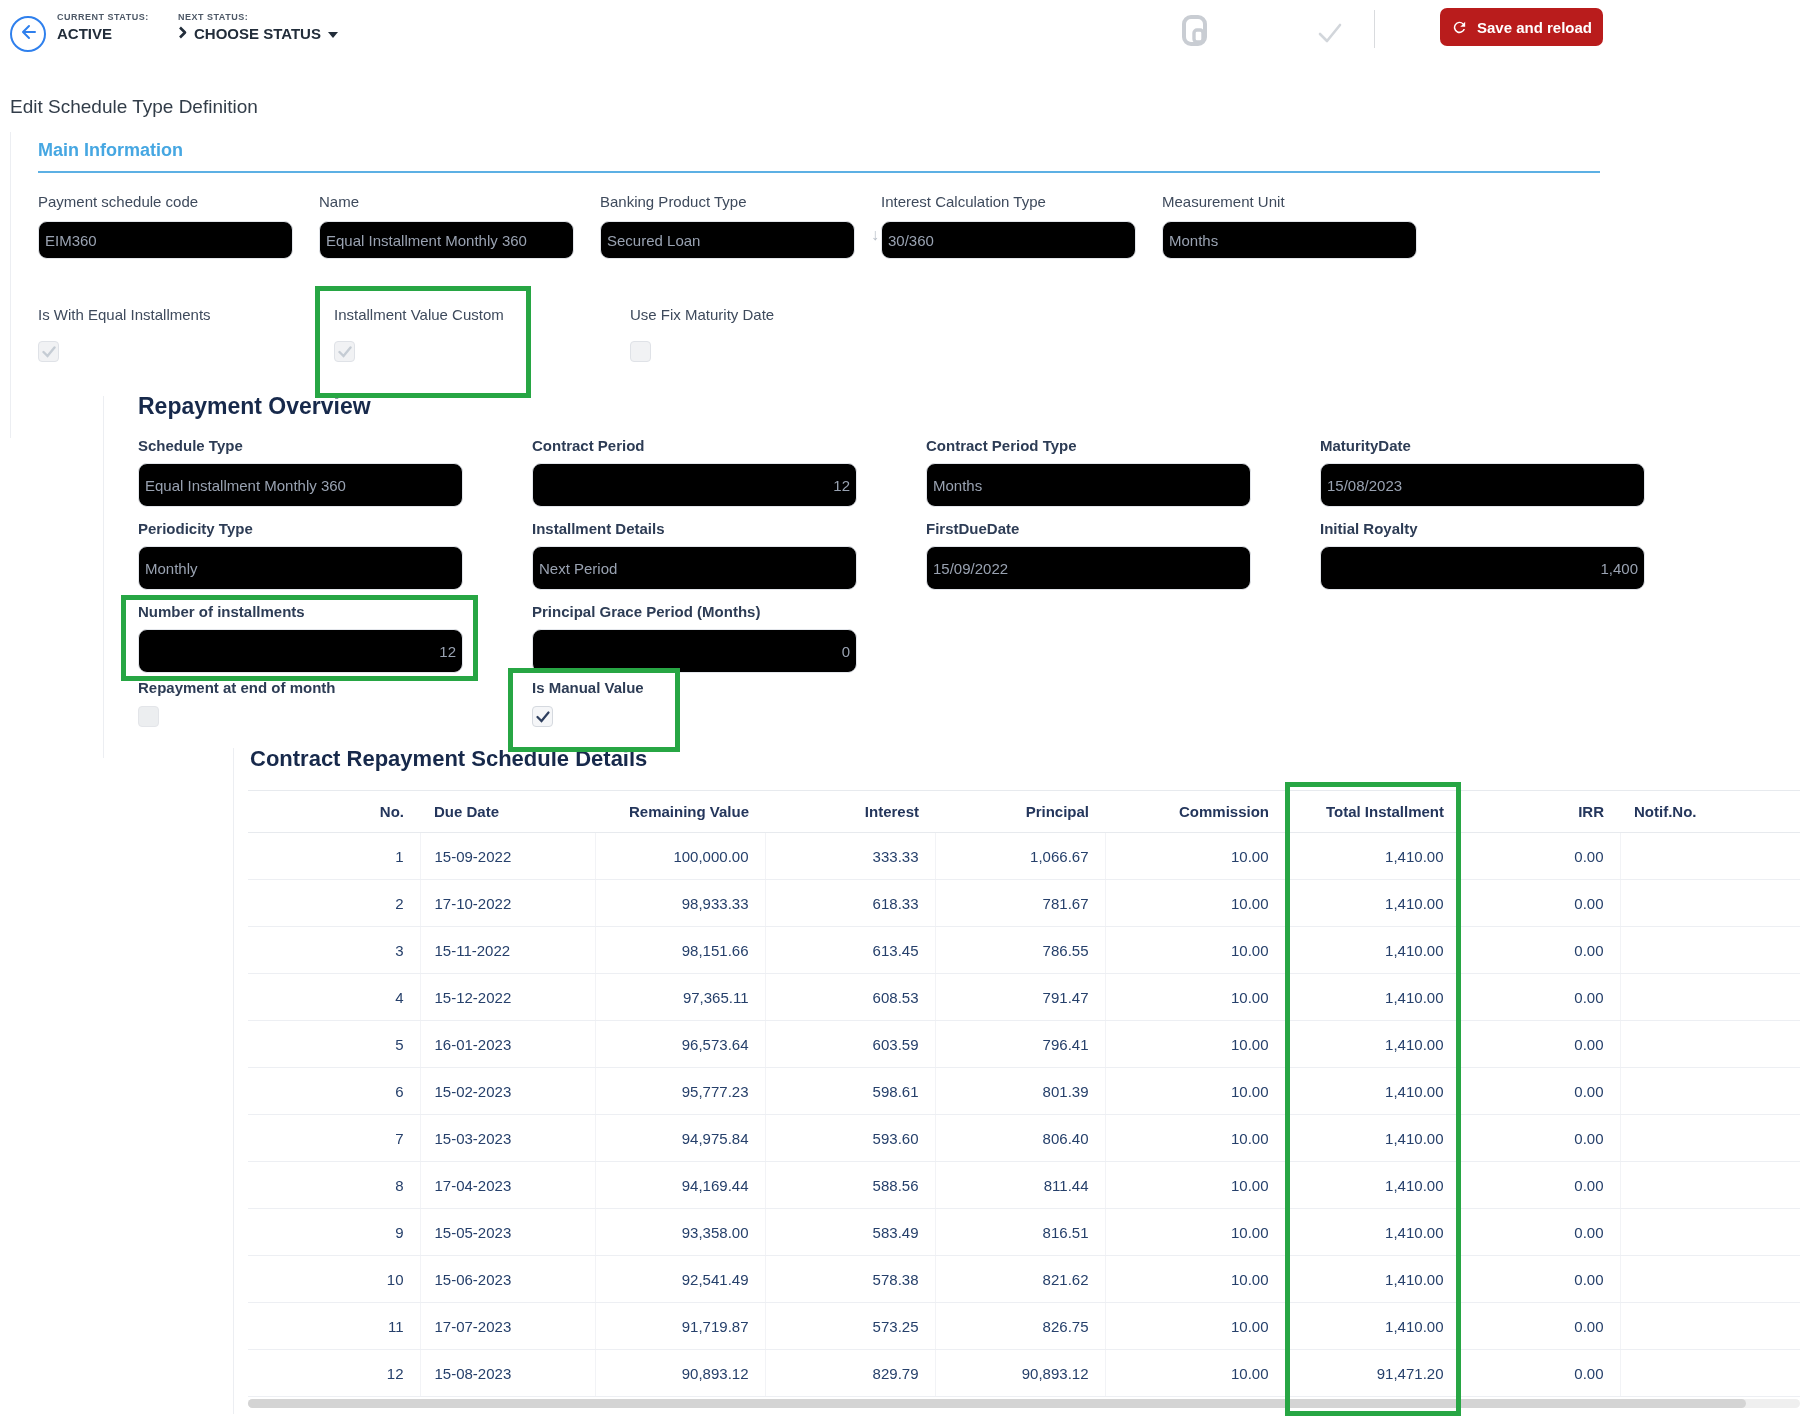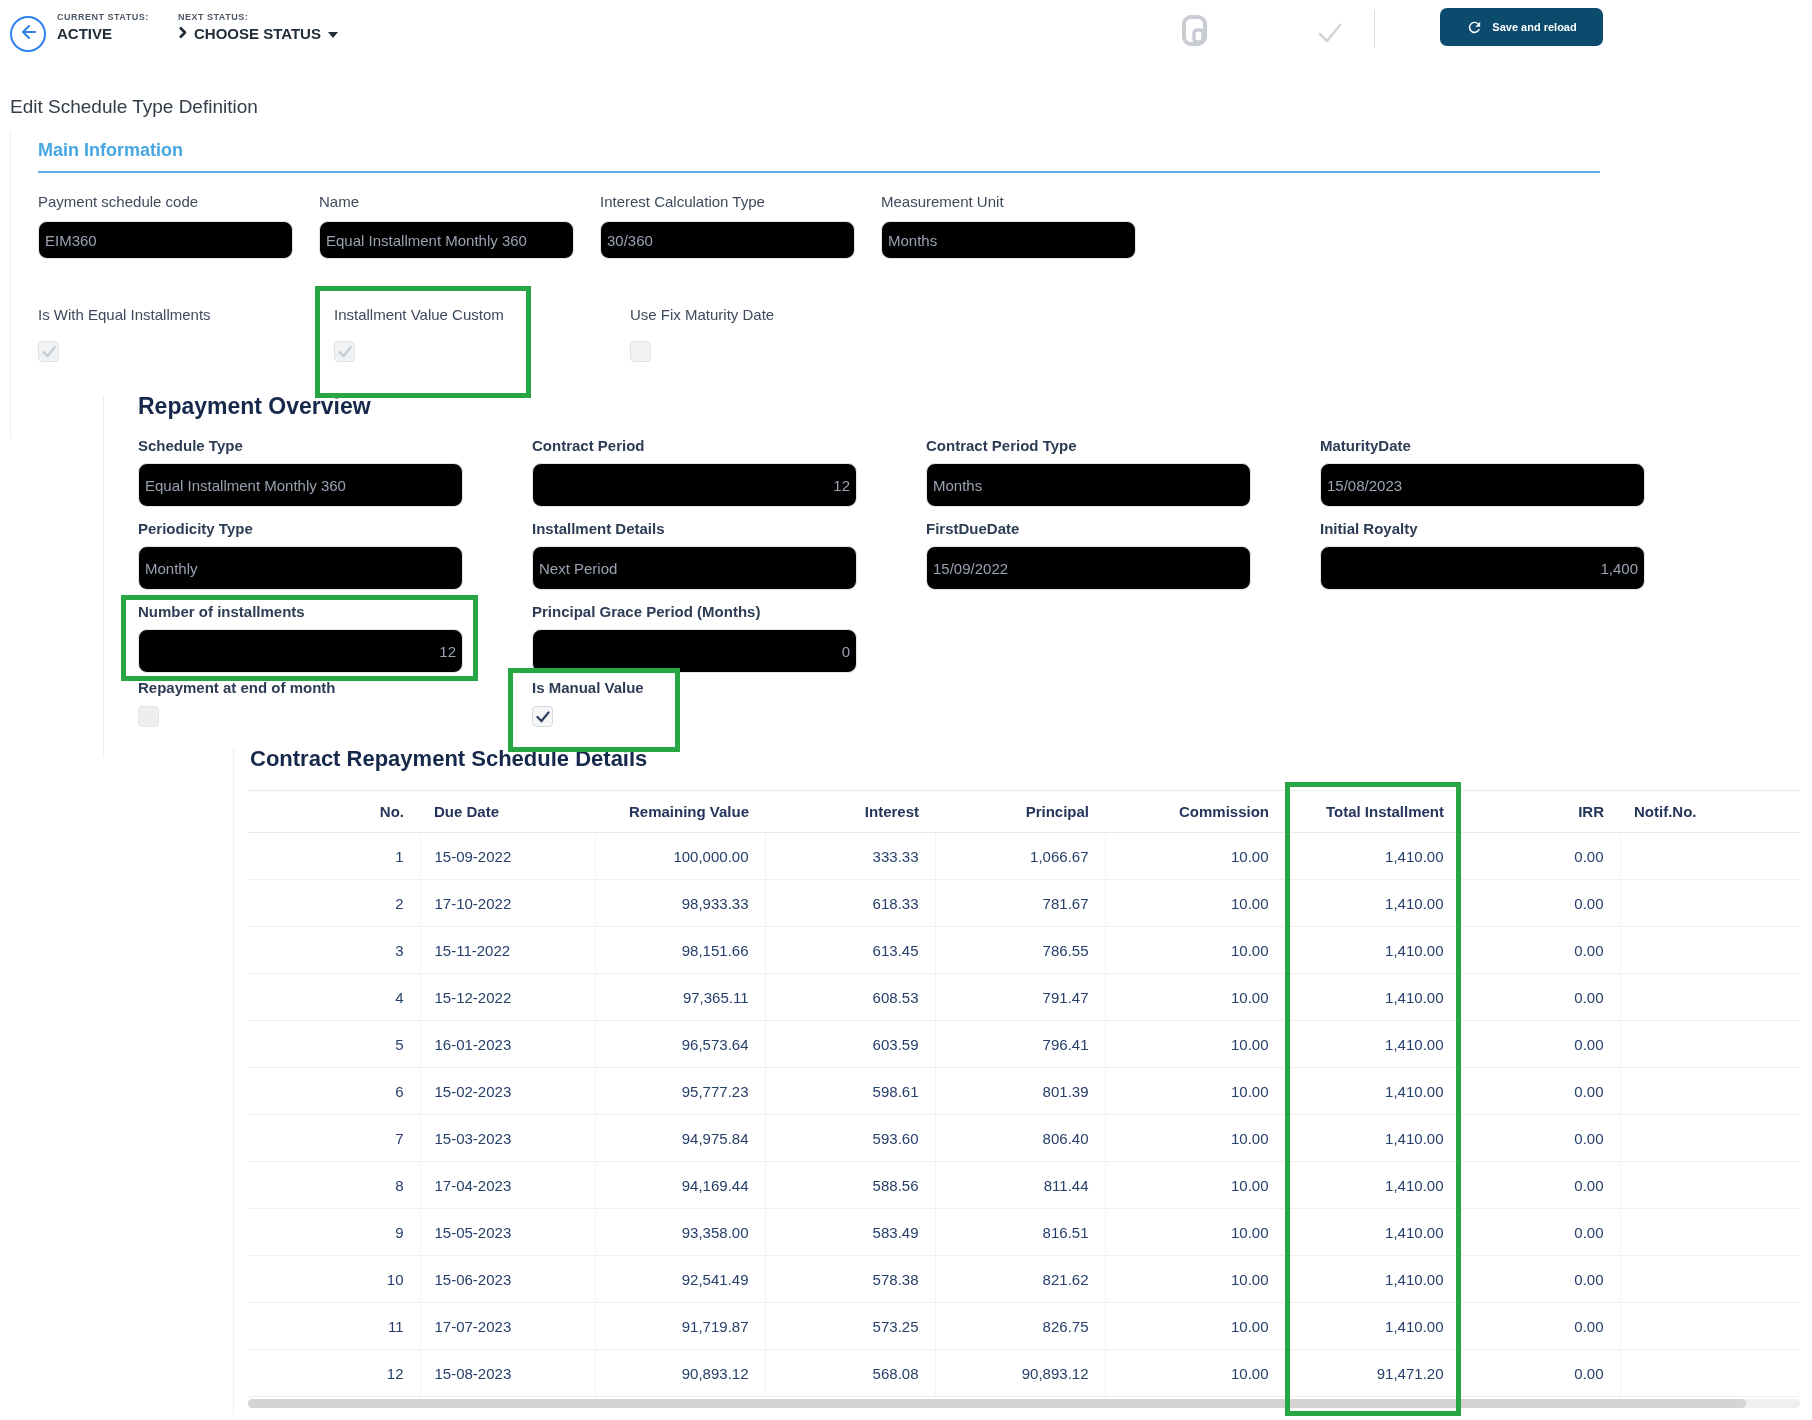--- a/index.html
+++ b/index.html
@@ -9,22 +9,22 @@
 
   
   .back-btn { position:absolute; left:10px; top:16px; width:36px; height:36px; border:2px solid #2f80ed;
     border-radius:50%; display:flex; align-items:center; justify-content:center; background:#fff; cursor:pointer; }
   .status-group { position:absolute; top:12px; }
   .status-label { font-size:9px; font-weight:700; color:#4d5866; letter-spacing:.5px; }
   .status-value { margin-top:3px; font-size:15px; font-weight:800; color:#222d3a; display:flex; align-items:center; gap:7px; }
   .caret-down { width:0; height:0; border-left:5px solid transparent; border-right:5px solid transparent; border-top:6px solid #222d3a; display:inline-block; margin-top:2px; }
   .top-icon { position:absolute; display:flex; align-items:center; justify-content:center; cursor:pointer; }
   .top-divider { position:absolute; left:1374px; top:10px; width:1px; height:38px; background:#d9dbde; }
-  .save-btn { position:absolute; left:1440px; top:8px; width:163px; height:38px; background:#0c4a6e; border:none;
-    border-radius:7px; color:#fff; font-size:11px; font-weight:600; display:flex; align-items:center; justify-content:center; gap:9px; cursor:pointer; font-family:inherit; }
+  .save-btn { position:absolute; left:1440px; top:8px; width:163px; height:38px; background:#b91c1c; border:none;
+    border-radius:7px; color:#fff; font-size:15px; font-weight:600; display:flex; align-items:center; justify-content:center; gap:9px; cursor:pointer; font-family:inherit; }
 
   .page-title { position:absolute; left:10px; top:96px; font-size:19px; font-weight:400; color:#323d49; }
 
   
   .edge { position:absolute; width:1px; background:#eceef2; }
 
   
   .mi-title { position:absolute; left:38px; top:140px; font-size:18px; font-weight:700; color:#46a7e2; }
   .mi-underline { position:absolute; left:38px; top:171px; width:1562px; height:2px; background:#5cb0e4; }
   .mi-fields { position:absolute; left:38px; top:193px; display:grid; grid-template-columns:repeat(5,255px); column-gap:26px; }
@@ -140,20 +140,27 @@
       <span class="lbl">Payment schedule code</span>
       <div class="box">
           <span>EIM360</span>
         </div>
     </div>
     <div class="field-cell">
       <span class="lbl">Name</span>
       <div class="box">
           <span>Equal Installment Monthly 360</span>
         </div>
+    </div>
+    <div class="field-cell">
+      <span class="lbl">Banking Product Type</span>
+      <div class="box">
+          <span>Secured Loan</span>
+        </div>
+      <span class="dd-arrow">↓</span>
     </div>
     <div class="field-cell">
       <span class="lbl">Interest Calculation Type</span>
       <div class="box">
           <span>30/360</span>
         </div>
     </div>
     <div class="field-cell">
       <span class="lbl">Measurement Unit</span>
       <div class="box">
@@ -414,21 +421,21 @@
             <td class="c4">826.75</td>
             <td class="c5">10.00</td>
             <td class="c6">1,410.00</td>
             <td class="c7">0.00</td>
             <td class="c8"></td>
           </tr>
           <tr>
             <td class="c0">12</td>
             <td class="c1">15-08-2023</td>
             <td class="c2">90,893.12</td>
-            <td class="c3">568.08</td>
+            <td class="c3">829.79</td>
             <td class="c4">90,893.12</td>
             <td class="c5">10.00</td>
             <td class="c6">91,471.20</td>
             <td class="c7">0.00</td>
             <td class="c8"></td>
           </tr>
         </tbody>
     </table>
   </div>
 

